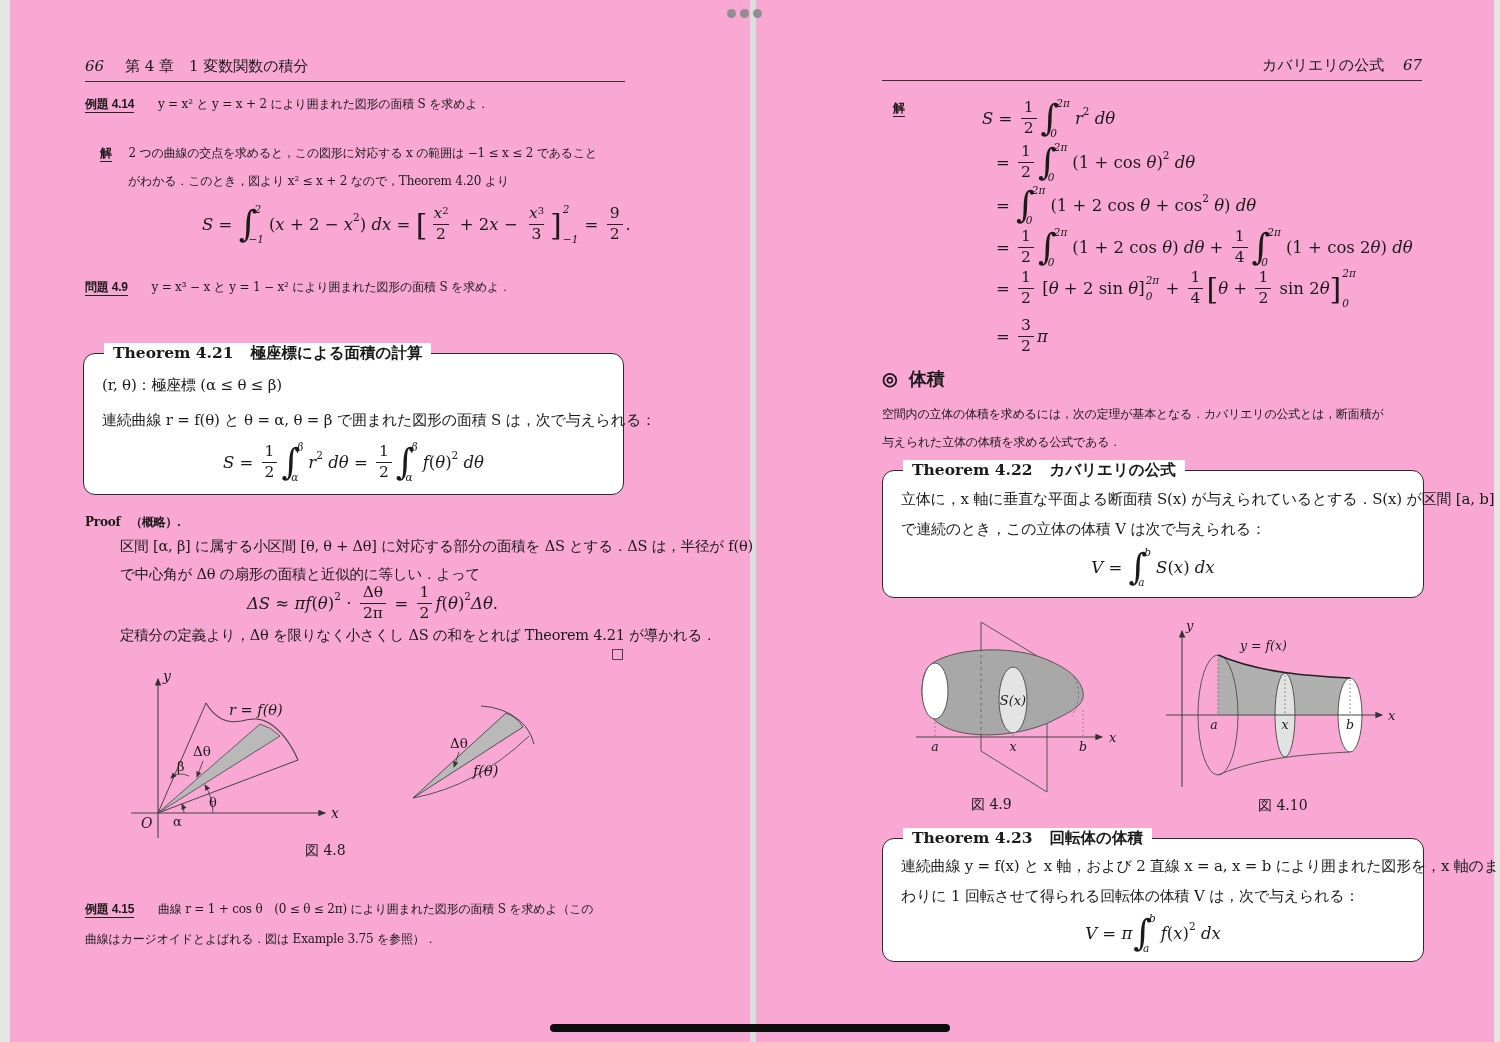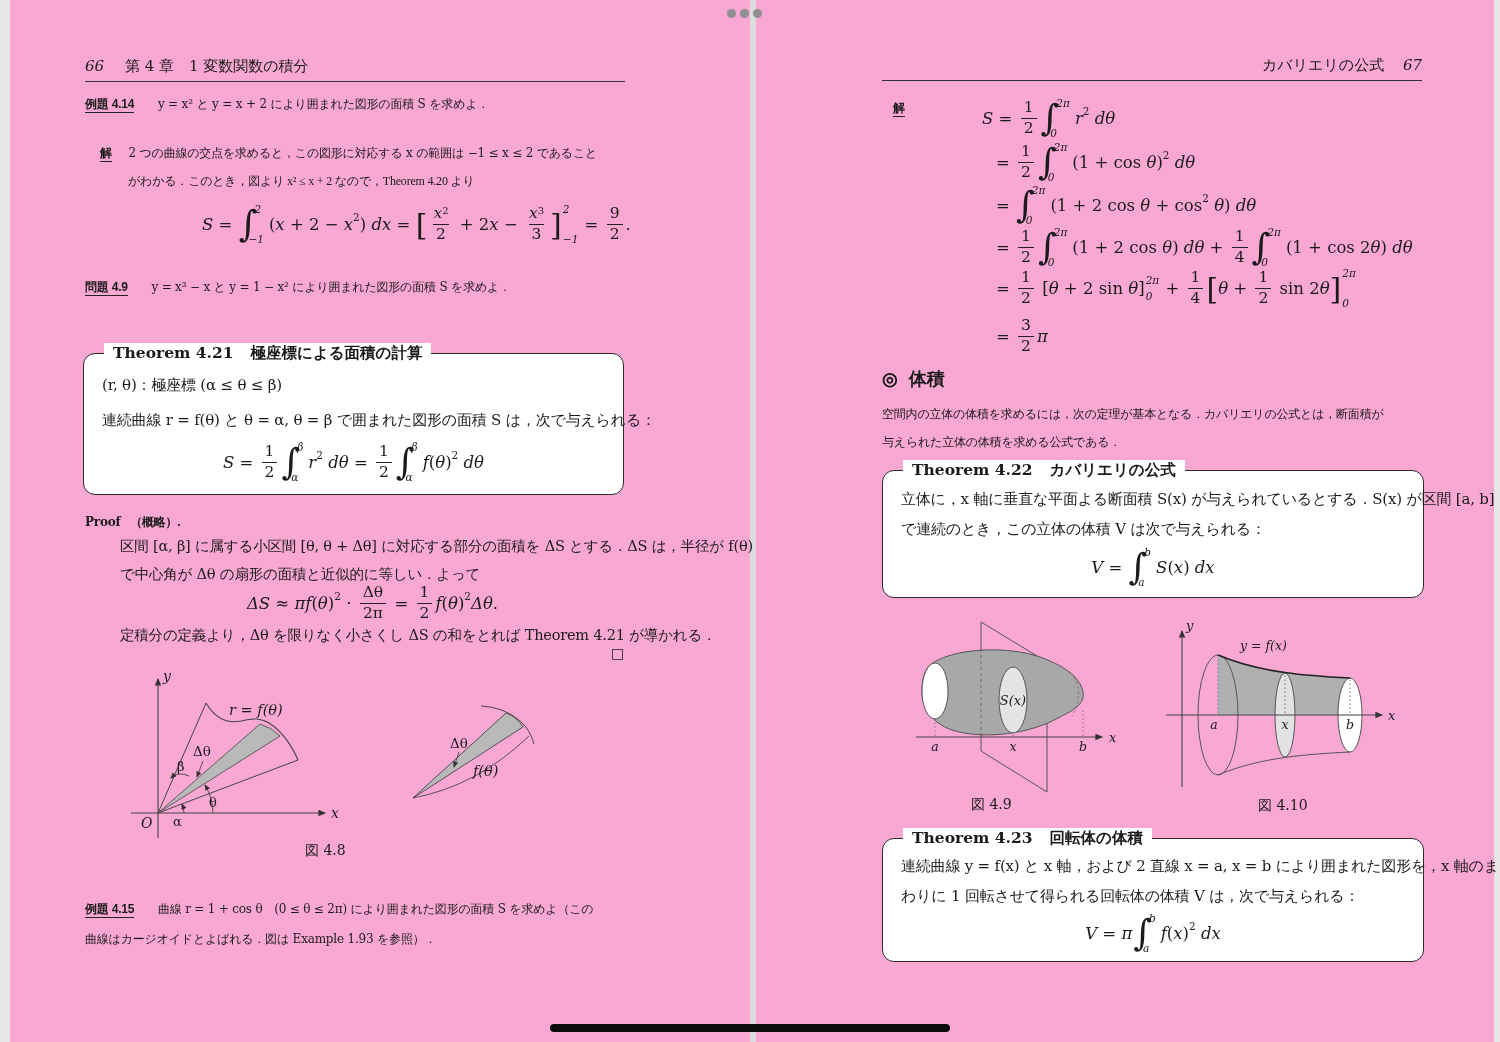--- a/index.html
+++ b/index.html
@@ -74,21 +74,21 @@
 
   <div class="para" style="left:85px;top:96px;">
     <span class="lbl">例題 4.14</span>
     <span style="margin-left:20px;">y = x² と y = x + 2 により囲まれた図形の面積 S を求めよ．</span>
   </div>
 
   <div class="para" style="left:100px;top:145px;">
     <span class="lbl">解</span>
     <span style="margin-left:13px;">2 つの曲線の交点を求めると，この図形に対応する x の範囲は −1 ≤ x ≤ 2 であること</span>
   </div>
-  <div class="para" style="left:128px;top:173px;font-family:Liberation Serif, serif;">がわかる．このとき，図より x² ≤ x + 2 なので，Theorem 4.20 より</div>
+  <div class="para" style="left:128px;top:173px;">がわかる．このとき，図より x² ≤ x + 2 なので，Theorem 4.20 より</div>
 
   <div class="deq" style="left:202px;top:200px;height:48px;"><span class="mi">S</span><span class="mr"> = </span><span class="mint"><span class="isym">∫</span><span class="ibnd"><span class="iu">2</span><span class="il">−1</span></span></span><span class="mr">(</span><span class="mi">x</span><span class="mr"> + 2 − </span><span class="mi">x</span><span class="msup">2</span><span class="mr">) </span><span class="mi">dx</span><span class="mr"> = </span><span class="mdel"><span class="dsym">[</span></span><span class="mfrac"><span class="num"><span class="mi">x</span><span class="msup">2</span></span><span class="den">2</span></span><span class="mr"> + 2</span><span class="mi">x</span><span class="mr"> − </span><span class="mfrac"><span class="num"><span class="mi">x</span><span class="msup">3</span></span><span class="den">3</span></span><span class="mdel"><span class="dsym">]</span><span class="ibnd dbnd" style="height: 40px;"><span class="iu">2</span><span class="il">−1</span></span></span><span class="mr"> = </span><span class="mfrac"><span class="num">9</span><span class="den">2</span></span><span class="mr">.</span></div>
 
   <div class="para" style="left:85px;top:279px;">
     <span class="lbl">問題 4.9</span>
     <span style="margin-left:20px;">y = x³ − x と y = 1 − x² により囲まれた図形の面積 S を求めよ．</span>
   </div>
 
   <div class="thmbox" style="left:83px;top:353px;width:539px;height:140px;">
     <div class="thmtitle">
@@ -142,21 +142,21 @@
     <line x1="334" y1="86" x2="329" y2="101" stroke="#444" stroke-width="0.9" marker-end="url(#ah1)"></line>
     <text x="325" y="82" font-size="13.5">Δθ</text>
     <text x="348" y="110" class="itx" font-size="14.5">f(θ)</text>
   </svg>
   <div class="figcap" style="left:305px;top:842px;width:80px;">図 4.8</div>
 
   <div class="para" style="left:85px;top:901px;">
     <span class="lbl">例題 4.15</span>
     <span style="margin-left:20px;">曲線 r = 1 + cos θ　(0 ≤ θ ≤ 2π) により囲まれた図形の面積 S を求めよ（この</span>
   </div>
-  <div class="para" style="left:85px;top:931px;">曲線はカージオイドとよばれる．図は Example 1.93 を参照）．</div>
+  <div class="para" style="left:85px;top:931px;">曲線はカージオイドとよばれる．図は Example 3.75 を参照）．</div>
 
   <div class="phead" style="left:882px;top:56px;text-align:right;">
     <span>カバリエリの公式</span>
     <span class="pagenum" style="margin-left:14px;">67</span>
   </div>
 
   <div class="para" style="left:893px;top:100px;">
     <span class="lbl">解</span>
   </div>
 

